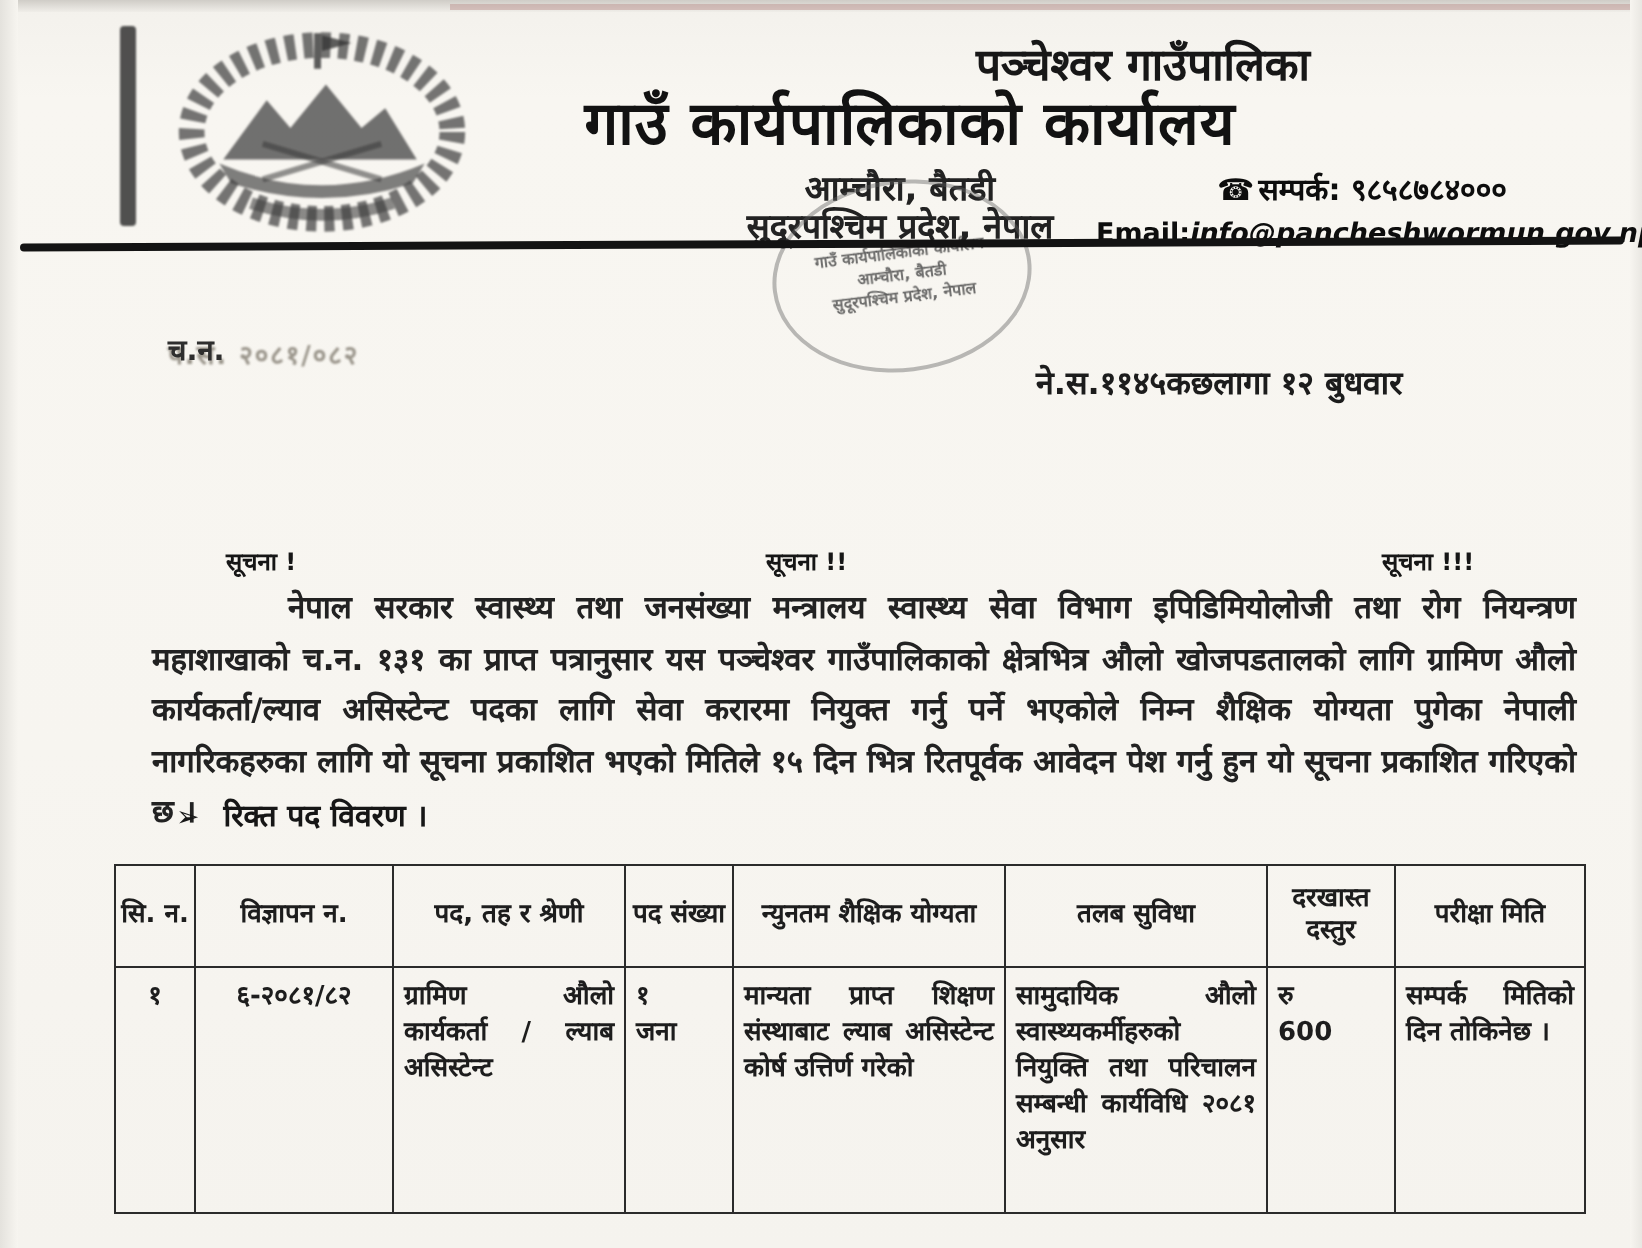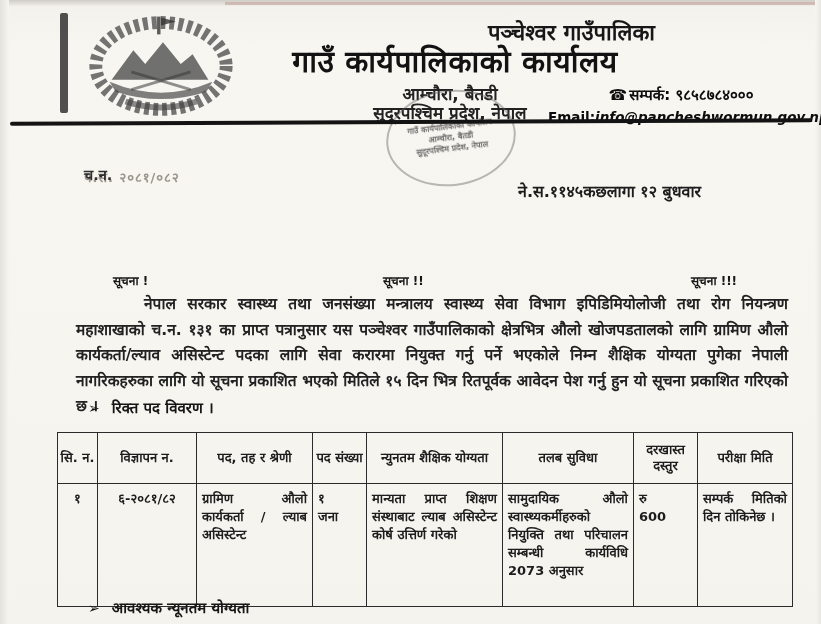--- a/index.html
+++ b/index.html
@@ -140,24 +140,21 @@
         <th>परीक्षा मिति</th>
       </tr>
     </thead>
     <tbody>
       <tr>
         <td class="c-center">१</td>
         <td class="c-center">६-२०८१/८२</td>
         <td class="c-just">ग्रामिण औलो कार्यकर्ता / ल्याब असिस्टेन्ट</td>
         <td class="c-mid"><span class="wrapnarrow">१ जना</span></td>
         <td class="c-just">मान्यता प्राप्त शिक्षण संस्थाबाट ल्याब असिस्टेन्ट कोर्ष उत्तिर्ण गरेको</td>
-        <td class="c-just c-small">सामुदायिक औलो स्वास्थ्यकर्मीहरुको नियुक्ति तथा परिचालन सम्बन्धी कार्यविधि 2073 अनुसार</td>
+        <td class="c-just c-small">सामुदायिक औलो स्वास्थ्यकर्मीहरुको नियुक्ति तथा परिचालन सम्बन्धी कार्यविधि २०८१ अनुसार</td>
         <td class="c-mid"><span class="wrapnarrow">रु 600</span></td>
         <td class="c-just">सम्पर्क मितिको दिन तोकिनेछ ।</td>
       </tr>
     </tbody>
   </table>
 
-  <div class="bullet b2">
-    <span class="arr">➢</span><span>आवश्यक न्यूनतम योग्यता</span>
-  </div>
 
 </div>
 
 </body></html>

